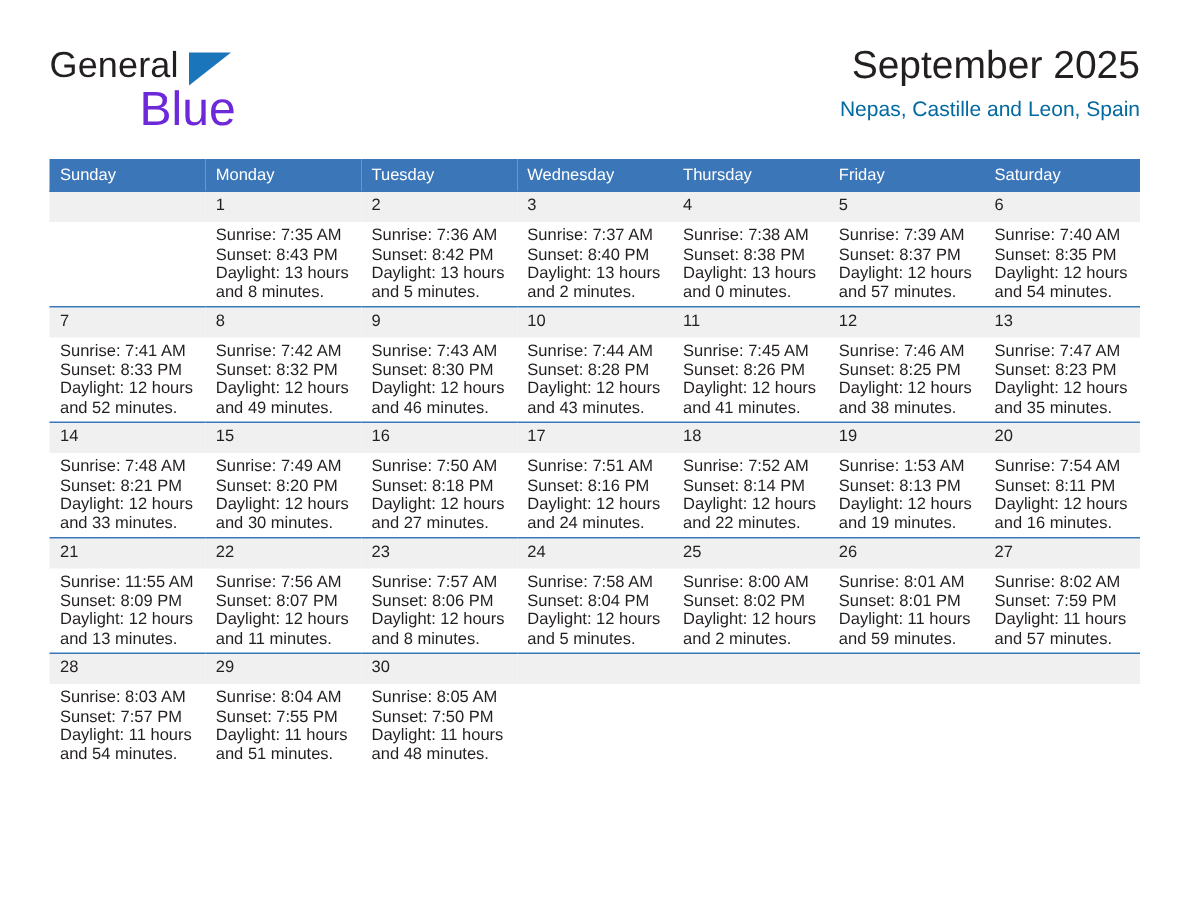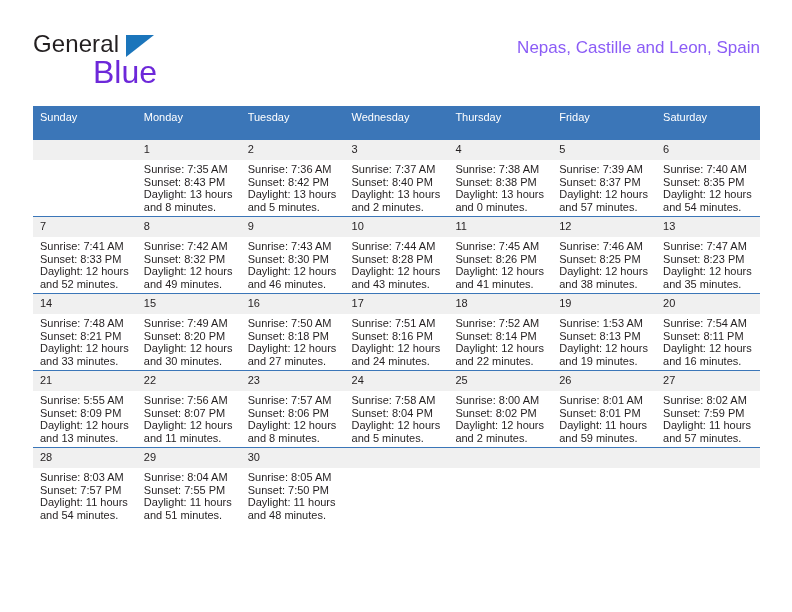--- a/index.html
+++ b/index.html
@@ -67,43 +67,43 @@
     top: 0;
     text-align: right;
   }
   .month-title {
     font-size: 26px;
     color: #231f20;
     line-height: 34px;
     white-space: nowrap;
   }
   .location-title {
-    font-size: 17px;
-    color: #8b5cf6;
+    font-size: 14px;
+    color: #0369a1;
     line-height: 20px;
-    margin-top: 12px;
+    margin-top: 2px;
     white-space: nowrap;
   }
 
   
   .calendar {
     position: absolute;
     left: 33px;
     top: 106px;
     width: 727px;
     border-collapse: collapse;
     table-layout: fixed;
   }
   .calendar th {
     background: #3b76b8;
     color: #ffffff;
     font-size: 11px;
     font-weight: normal;
     text-align: left;
-    padding: 5px 0 15px 7px;
+    padding: 5px 0 3px 7px;
     height: 13px;
     line-height: 13px;
   }
   .calendar td {
     vertical-align: top;
     padding: 0;
     border-top: 1.5px solid #3b76b8;
     height: 76px;
   }
   .calendar tr.week-row td {
@@ -137,20 +137,21 @@
 
   <div class="header">
 
     <div class="brand">
       <span class="brand-general">General</span>
       <span class="brand-triangle"></span>
       <span class="brand-blue">Blue</span>
     </div>
 
     <div class="titles">
+      <div class="month-title">September 2025</div>
       <div class="location-title">Nepas, Castille and Leon, Spain</div>
     </div>
 
   </div>
 
   <table class="calendar">
     <thead>
       <tr id="weekday-header-row">
           <th>Sunday</th>
           <th>Monday</th>
@@ -349,21 +350,21 @@
               <div>Sunset: 8:11 PM</div>
               <div>Daylight: 12 hours</div>
               <div>and 16 minutes.</div>
             </div>
           </td>
         </tr>
         <tr class="week-row">
           <td>
             <div class="daynum">21</div>
             <div class="cellbody">
-              <div>Sunrise: 5:55 AM</div>
+              <div>Sunrise: 11:55 AM</div>
               <div>Sunset: 8:09 PM</div>
               <div>Daylight: 12 hours</div>
               <div>and 13 minutes.</div>
             </div>
           </td>
           <td>
             <div class="daynum">22</div>
             <div class="cellbody">
               <div>Sunrise: 7:56 AM</div>
               <div>Sunset: 8:07 PM</div>

